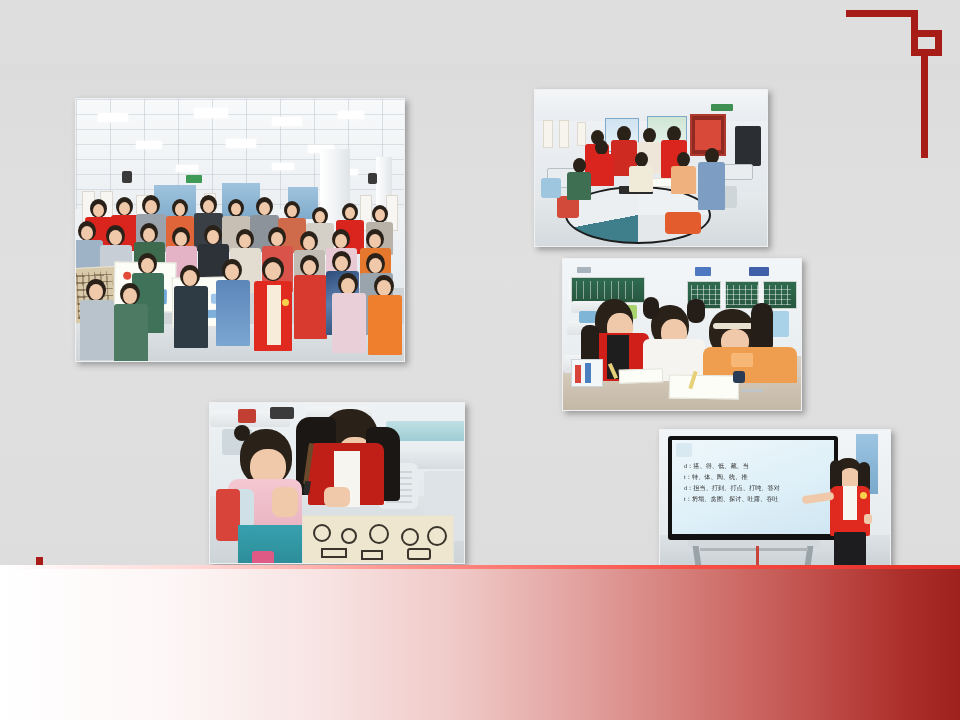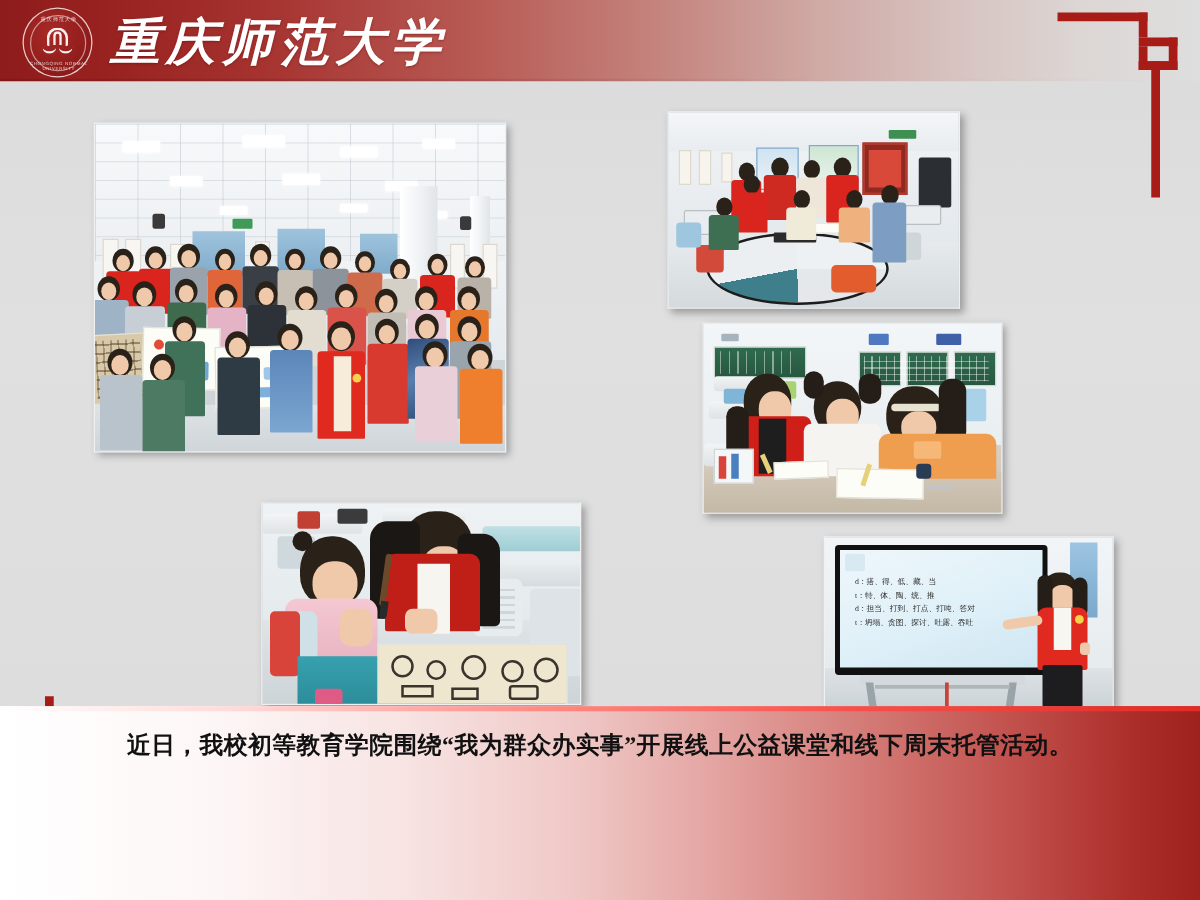--- a/index.html
+++ b/index.html
@@ -169,38 +169,20 @@
 
   .kidrow { position:absolute; }
 </style>
 </head>
 <body>
 
 <div class="slide">
 
   <div class="body-field"></div>
 
-  <div class="header">
-
-    <div class="seal">
-      <div class="ring2"></div>
-      <div class="arc-top">重庆师范大学</div>
-      <div class="mark">
-        <div class="flame"></div>
-        <div class="flame-in"></div>
-        <div class="book">
-            <i></i>
-            <i></i>
-          </div>
-      </div>
-      <div class="arc-bot">CHONGQING NORMAL UNIVERSITY</div>
-    </div>
-
-    <div class="univ-name">重庆师范大学</div>
-  </div>
 
   <div class="orn orn-tr">
     <div class="bar h1"></div>
       <div class="bar v1"></div>
     <div class="bar h2"></div>
       <div class="bar v2"></div>
     <div class="bar h3"></div>
       <div class="bar v3"></div>
     <div class="bar h4"></div>
       <div class="bar v4"></div>
@@ -618,15 +600,14 @@
       <div style="position:absolute;left:183px;top:56px;width:14px;height:34px;background:#f7f6f1;"></div>
       <div style="position:absolute;left:200px;top:62px;width:7px;height:7px;background:#f6d24c;border-radius:50%;"></div>
       <div style="position:absolute;left:142px;top:64px;width:32px;height:8px;background:#f0c9ab;border-radius:4px;transform:rotate(-8deg);"></div>
       <div style="position:absolute;left:174px;top:102px;width:32px;height:34px;background:#1d1d20;border-radius:2px;"></div>
       <div style="position:absolute;left:204px;top:84px;width:8px;height:10px;background:#f0c9ab;border-radius:3px;"></div>
     </div>
   </div>
 
   <div class="footer"></div>
 
-  <div class="caption">近日，我校初等教育学院围绕“我为群众办实事”开展线上公益课堂和线下周末托管活动。</div>
 
 </div>
 
 </body></html>

